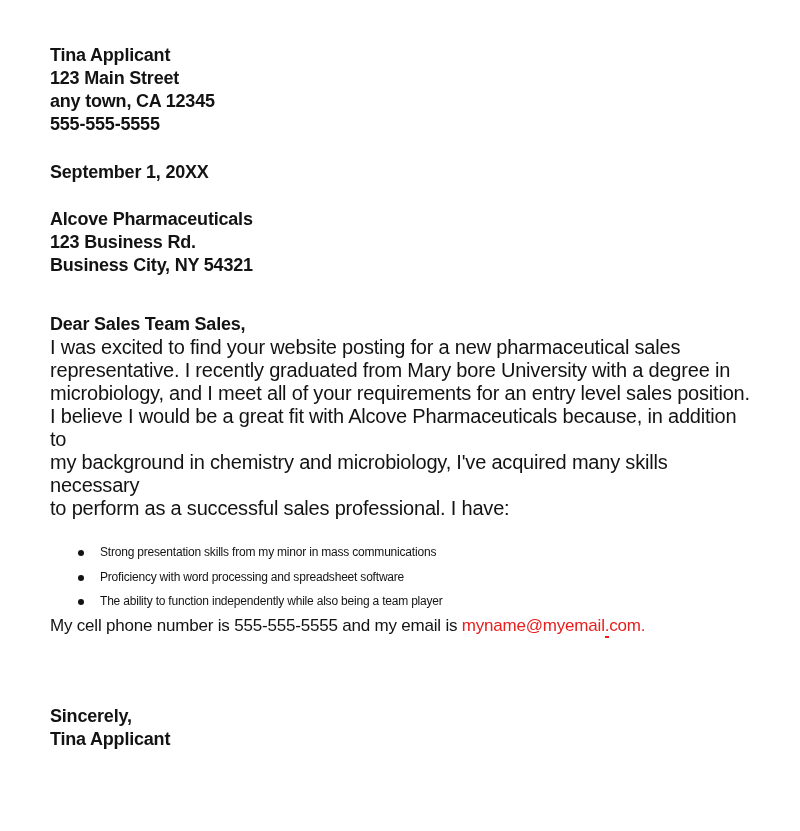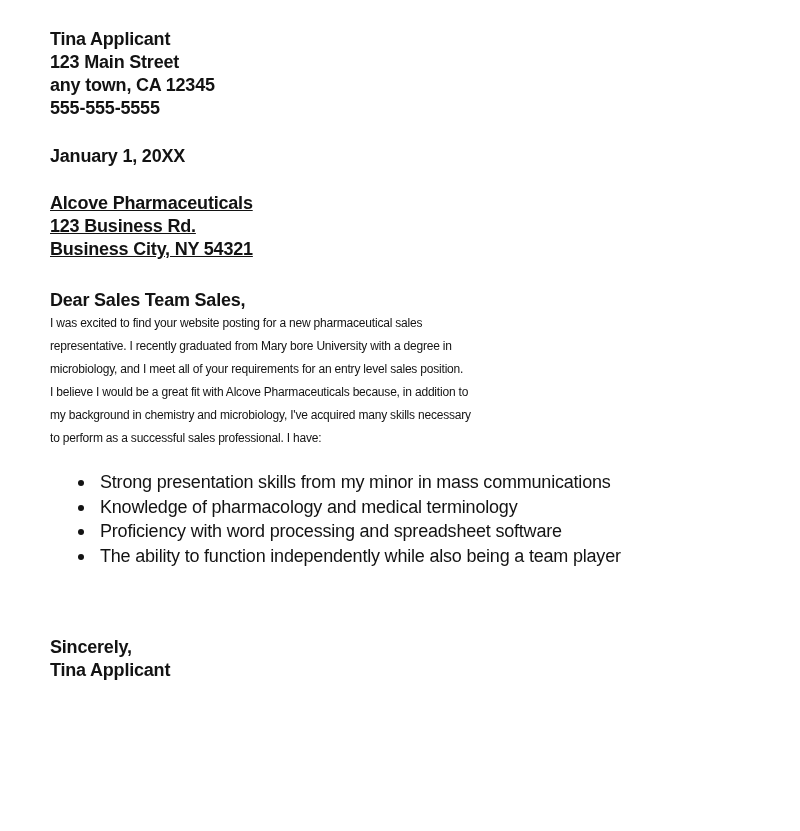--- a/index.html
+++ b/index.html
@@ -10,42 +10,42 @@
     width: 800px;
     height: 831px;
     overflow: hidden;
     font-family: "Liberation Sans", "DejaVu Sans", sans-serif;
     color: #131313;
   }
   .page {
     width: 800px;
     height: 831px;
     background: #ffffff;
-    padding: 28px 50px 40px 50px;
+    padding: 44px 50px 40px 50px;
   }
   .block {
-    font-size: 12px;
+    font-size: 20px;
     line-height: 23px;
     white-space: pre-line;
     letter-spacing: -0.2px;
   }
   .bold { font-weight: 700; font-size: 18px; }
   .sender-block     { margin-bottom: 25px; }
   .date-line        { margin-bottom: 24px; }
-  .recipient-block  { margin-bottom: 28px; text-decoration: underline; }
+  .recipient-block  { margin-bottom: 36px; }
   .salutation       { }
   .intro-paragraph  { }
   ul.bullet-list {
     list-style: none;
     margin: 20px 0 0 0;
   }
   ul.bullet-list li {
     position: relative;
     padding-left: 50px;
-    font-size: 18px;
+    font-size: 12px;
     line-height: 24.5px;
     letter-spacing: -0.2px;
   }
   ul.bullet-list li::before {
     content: "";
     position: absolute;
     left: 28px;
     top: 10px;
     width: 6px;
     height: 6px;
@@ -74,40 +74,42 @@
 </head>
 <body>
 
 <div class="page">
 
   <div class="block bold sender-block">Tina Applicant
 123 Main Street
 any town, CA 12345
 555-555-5555</div>
 
-  <div class="block bold date-line">January 1, 20XX</div>
+  <div class="block bold date-line">September 1, 20XX</div>
 
   <div class="block bold recipient-block">Alcove Pharmaceuticals
 123 Business Rd.
 Business City, NY 54321</div>
 
   <div class="block bold salutation">Dear Sales Team Sales,</div>
 
   <div class="block intro-paragraph">I was excited to find your website posting for a new pharmaceutical sales
 representative. I recently graduated from Mary bore University with a degree in
 microbiology, and I meet all of your requirements for an entry level sales position.
 I believe I would be a great fit with Alcove Pharmaceuticals because, in addition to
 my background in chemistry and microbiology, I've acquired many skills necessary
 to perform as a successful sales professional. I have:</div>
 
   <ul class="bullet-list">
     <li>Strong presentation skills from my minor in mass communications</li>
-    <li>Knowledge of pharmacology and medical terminology</li>
     <li>Proficiency with word processing and spreadsheet software</li>
     <li>The ability to function independently while also being a team player</li>
   </ul>
 
 
+  <div class="contact-line">
+    <span>My cell phone number is 555-555-5555 and my email is </span><a class="email-link"><span>myname@myemail</span><span class="email-dot">.</span><span>com.</span></a>
+  </div>
 
   <div class="block bold signature-block">Sincerely,
 Tina Applicant</div>
 
 </div>
 
 </body></html>

